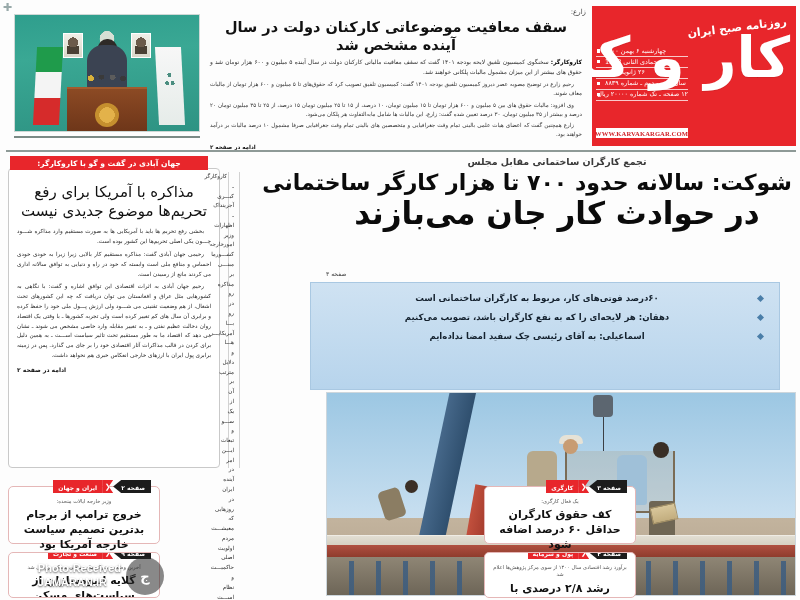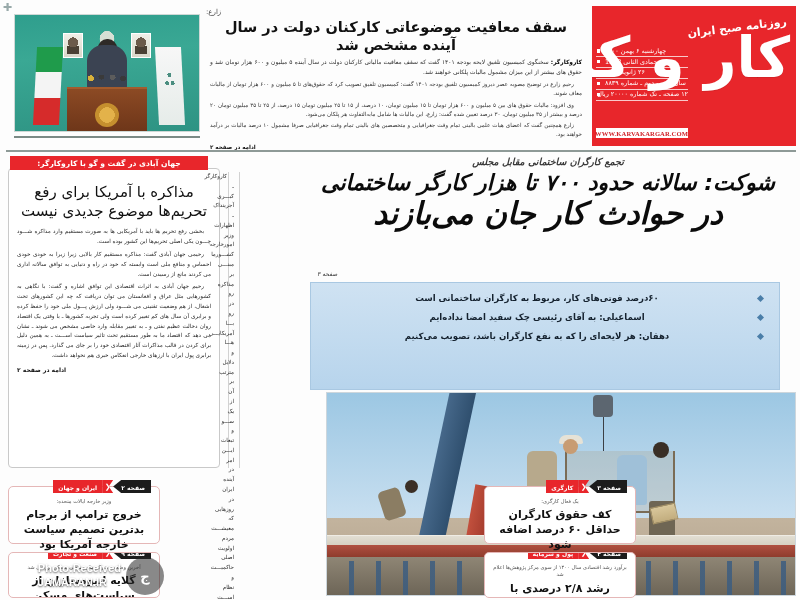--- a/index.html
+++ b/index.html
@@ -167,21 +167,21 @@
     position: absolute; top: 136px; left: 14px;
     width: 186px; height: 2px; background: #7b8a86;
   }
 
   
   .top-article {
     position: absolute;
     top: 8px; right: 214px; left: 206px;
   }
   .ta-kicker {
-    text-align: left;
+    text-align: right;
     font-size: 7px;
     color: #444;
     margin-bottom: 2px;
   }
   .ta-head {
     text-align: center;
     font-size: 14.5px;
     font-weight: bold;
     color: #111;
     line-height: 1.25;
@@ -272,23 +272,22 @@
     font-size: 5.6px;
     line-height: 1.75;
     text-align: justify;
     color: #2d2d2d;
   }
   .mid-body p { margin-bottom: 3px; text-indent: 7px; }
 
   
   .main-head {
     position: absolute;
-    top: 156px; right: 17px;
+    top: 156px; right: 8px;
     width: 470px;
-    font-style: italic;
   }
   .mh-kicker {
     text-align: center;
     font-size: 9.5px;
     color: #3a3a3a;
     font-weight: bold;
     margin-bottom: 3px;
   }
   .mh-l1, .mh-l2 {
     text-align: center;
@@ -573,22 +572,22 @@
 
   <div class="main-head">
     <div class="mh-kicker">تجمع کارگران ساختمانی مقابل مجلس</div>
     <div class="mh-l1">شوکت: سالانه حدود ۷۰۰ تا هزار کارگر ساختمانی</div>
     <div class="mh-l2">در حوادث کار جان می‌بازند</div>
     <div class="mh-pageref">صفحه ۳</div>
   </div>
 
   <div class="bullets">
     <div class="bullet">۶۰درصد فوتی‌های کار، مربوط به کارگران ساختمانی است</div>
+    <div class="bullet">دهقان: هر لایحه‌ای را که به نفع کارگران باشد، تصویب می‌کنیم</div>
     <div class="bullet">اسماعیلی: به آقای رئیسی چک سفید امضا نداده‌ایم</div>
-    <div class="bullet">دهقان: هر لایحه‌ای را که به نفع کارگران باشد، تصویب می‌کنیم</div>
   </div>
 
   <div class="main-photo">
     <div class="mp-sky"></div>
     <div class="mp-crane"></div>
     <div class="mp-hook"></div>
     <div class="mp-cable"></div>
     <div class="mp-cradle"></div>
     <div class="mp-crane2"></div>
     <div class="worker w1">

